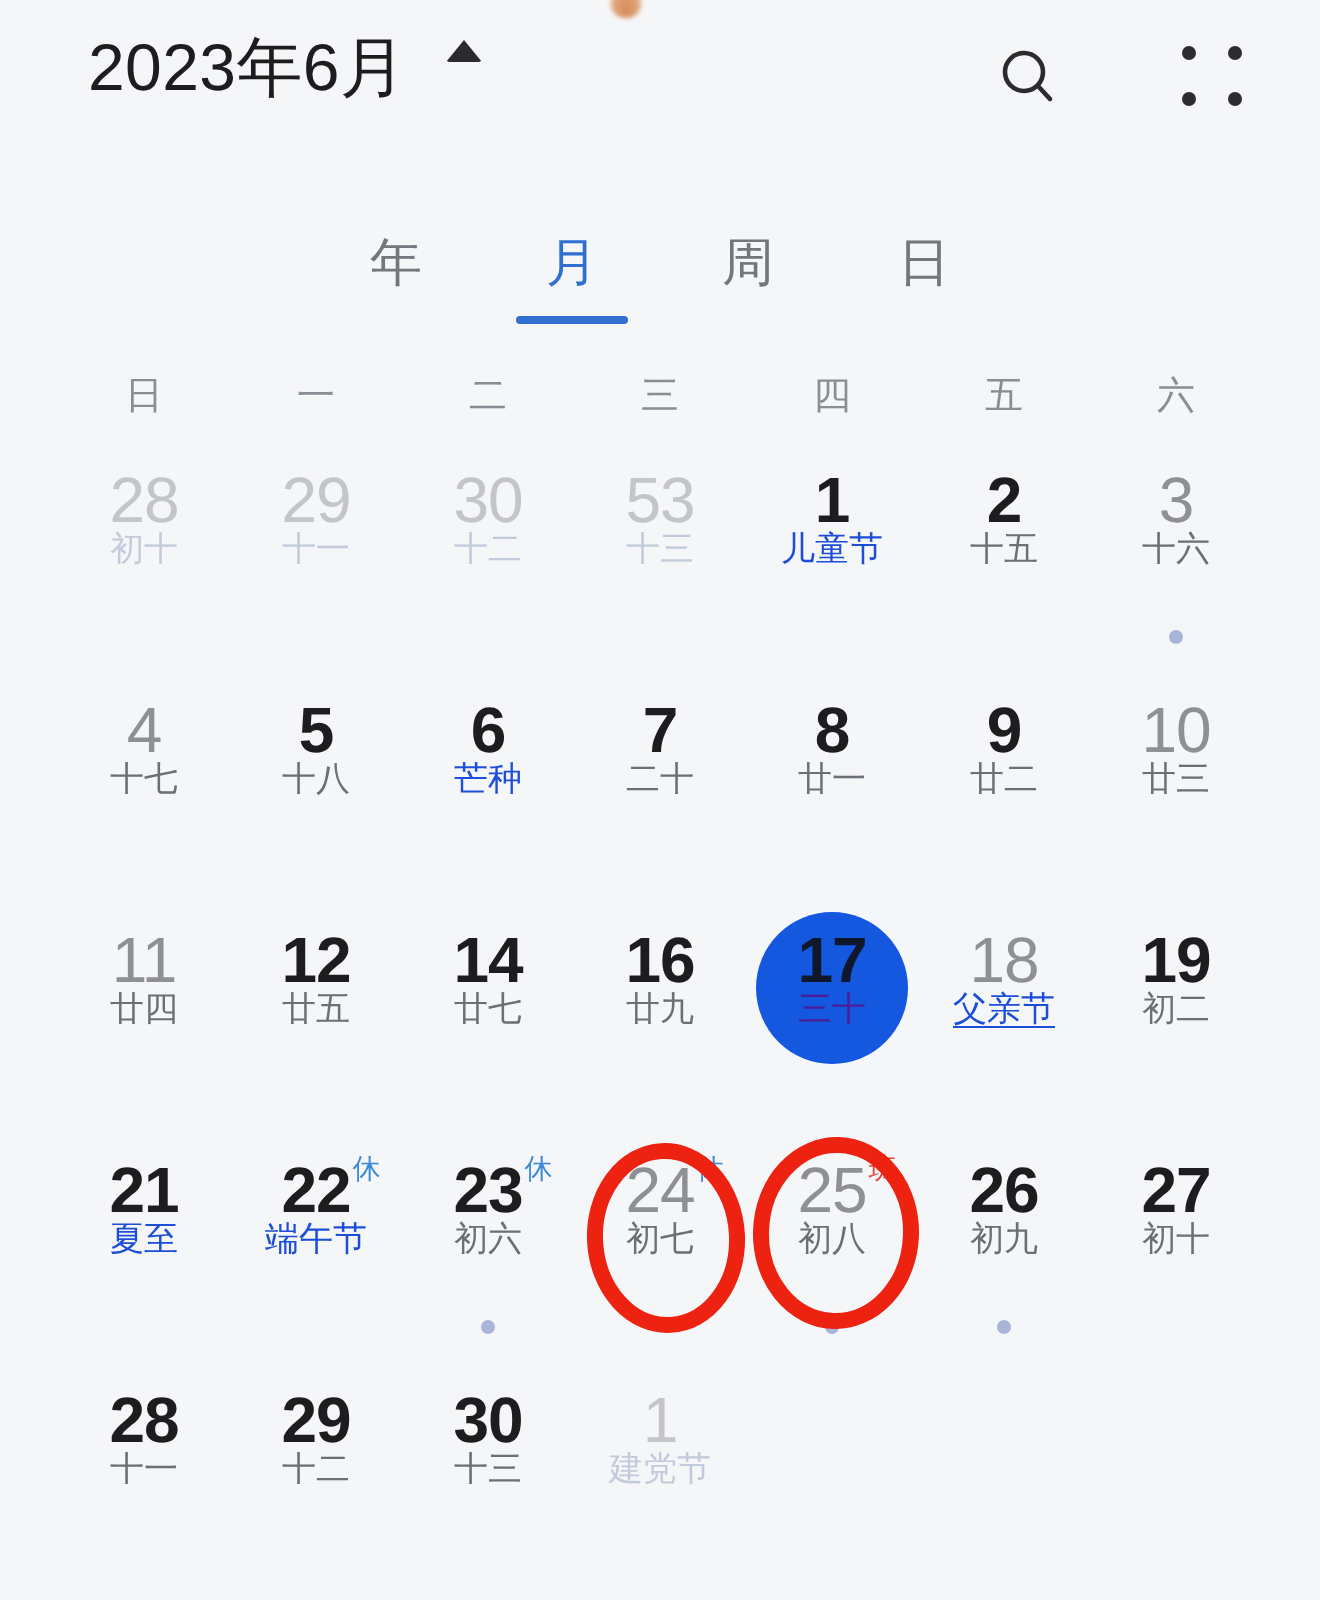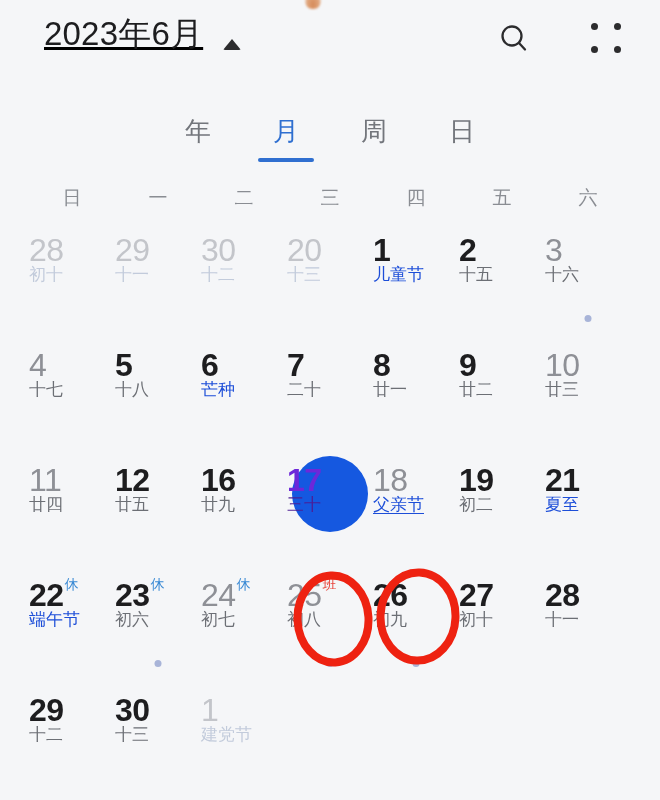--- a/index.html
+++ b/index.html
@@ -33,23 +33,22 @@
   
   .header {
     position: relative;
     height: 90px;
   }
   .title-wrap {
     position: absolute;
     left: 44px;
     top: 17px;
     display: flex;
-    align-items: flex-end;
+    align-items: flex-start;
     gap: 20px;
-    text-decoration: underline;
   }
   .title {
     font-size: 33px;
     color: #1d1d1f;
     letter-spacing: .2px;
     line-height: 1;
     font-weight: 400;
   }
   .caret-up {
     width: 0; height: 0;
@@ -132,21 +131,21 @@
     display: grid;
     grid-template-columns: repeat(7, 1fr);
     grid-auto-rows: 115px;
     padding: 0 29px;
     margin-top: 14px;
   }
   .cell {
     position: relative;
     display: flex;
     flex-direction: column;
-    align-items: flex-start;
+    align-items: center;
     padding-top: 9px;
   }
   .num-wrap {
     position: relative;
     display: inline-block;
     line-height: 1;
   }
   .num {
     font-size: 32px;
     font-weight: bold;
@@ -194,21 +193,21 @@
     left: 50%;
     transform: translateX(-50%);
     width: 76px;
     height: 76px;
     border-radius: 50%;
     background: #1558e0;
     z-index: 0;
   }
   .cell.selected .num-wrap,
   .cell.selected .sub { position: relative; z-index: 1; }
-  .cell.selected .num { color: #6d28d9; }
+  .cell.selected .num { color: #0f172a; }
   .cell.selected .sub { color: #4c1d95; }
 
   
   .annot {
     position: absolute;
     pointer-events: none;
     z-index: 5;
   }
 </style>
 </head>
@@ -263,21 +262,21 @@
     </div>
     <div class="cell other">
       <div class="num-wrap"><span class="num">29</span></div>
       <div class="sub">十一</div>
     </div>
     <div class="cell other">
       <div class="num-wrap"><span class="num">30</span></div>
       <div class="sub">十二</div>
     </div>
     <div class="cell other">
-      <div class="num-wrap"><span class="num">20</span></div>
+      <div class="num-wrap"><span class="num">53</span></div>
       <div class="sub">十三</div>
     </div>
     <div class="cell">
       <div class="num-wrap"><span class="num">1</span></div>
       <div class="sub fest">儿童节</div>
     </div>
     <div class="cell">
       <div class="num-wrap"><span class="num">2</span></div>
       <div class="sub">十五</div>
     </div>
@@ -314,20 +313,24 @@
       <div class="num-wrap"><span class="num">10</span></div>
       <div class="sub">廿三</div>
     </div>
     <div class="cell weekend">
       <div class="num-wrap"><span class="num">11</span></div>
       <div class="sub">廿四</div>
     </div>
     <div class="cell">
       <div class="num-wrap"><span class="num">12</span></div>
       <div class="sub">廿五</div>
+    </div>
+    <div class="cell">
+      <div class="num-wrap"><span class="num">14</span></div>
+      <div class="sub">廿七</div>
     </div>
     <div class="cell">
       <div class="num-wrap"><span class="num">16</span></div>
       <div class="sub">廿九</div>
     </div>
     <div class="cell selected">
       <div class="sel-circle"></div>
       <div class="num-wrap"><span class="num">17</span></div>
       <div class="sub">三十</div>
     </div>

